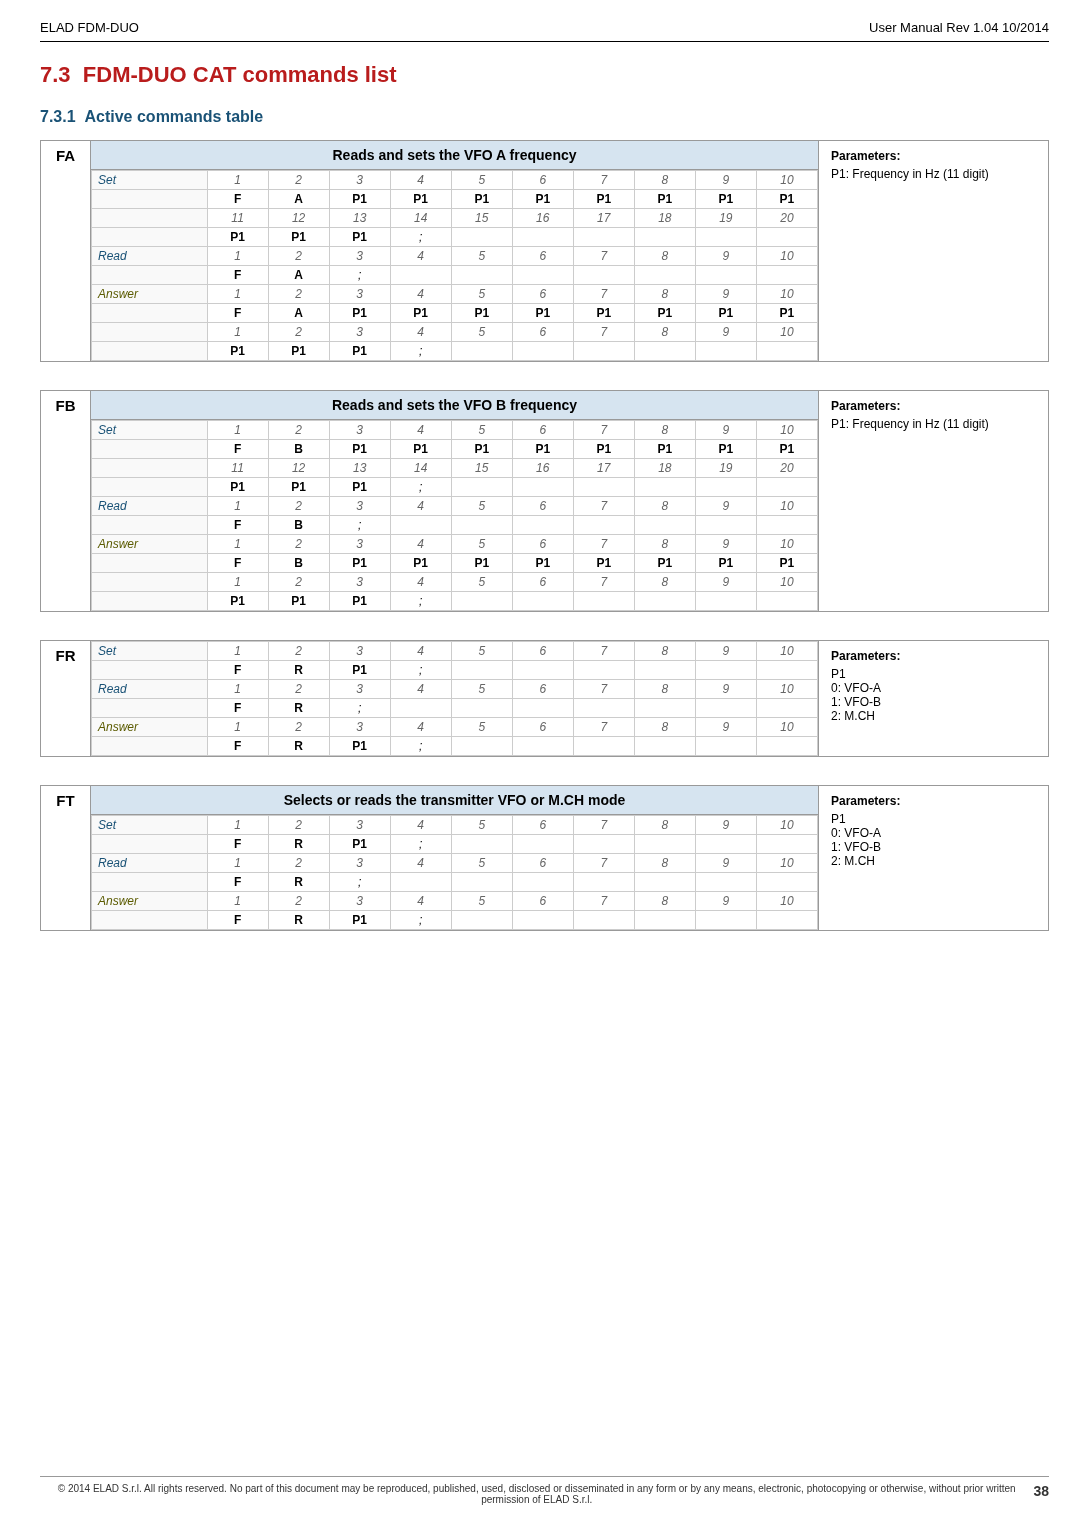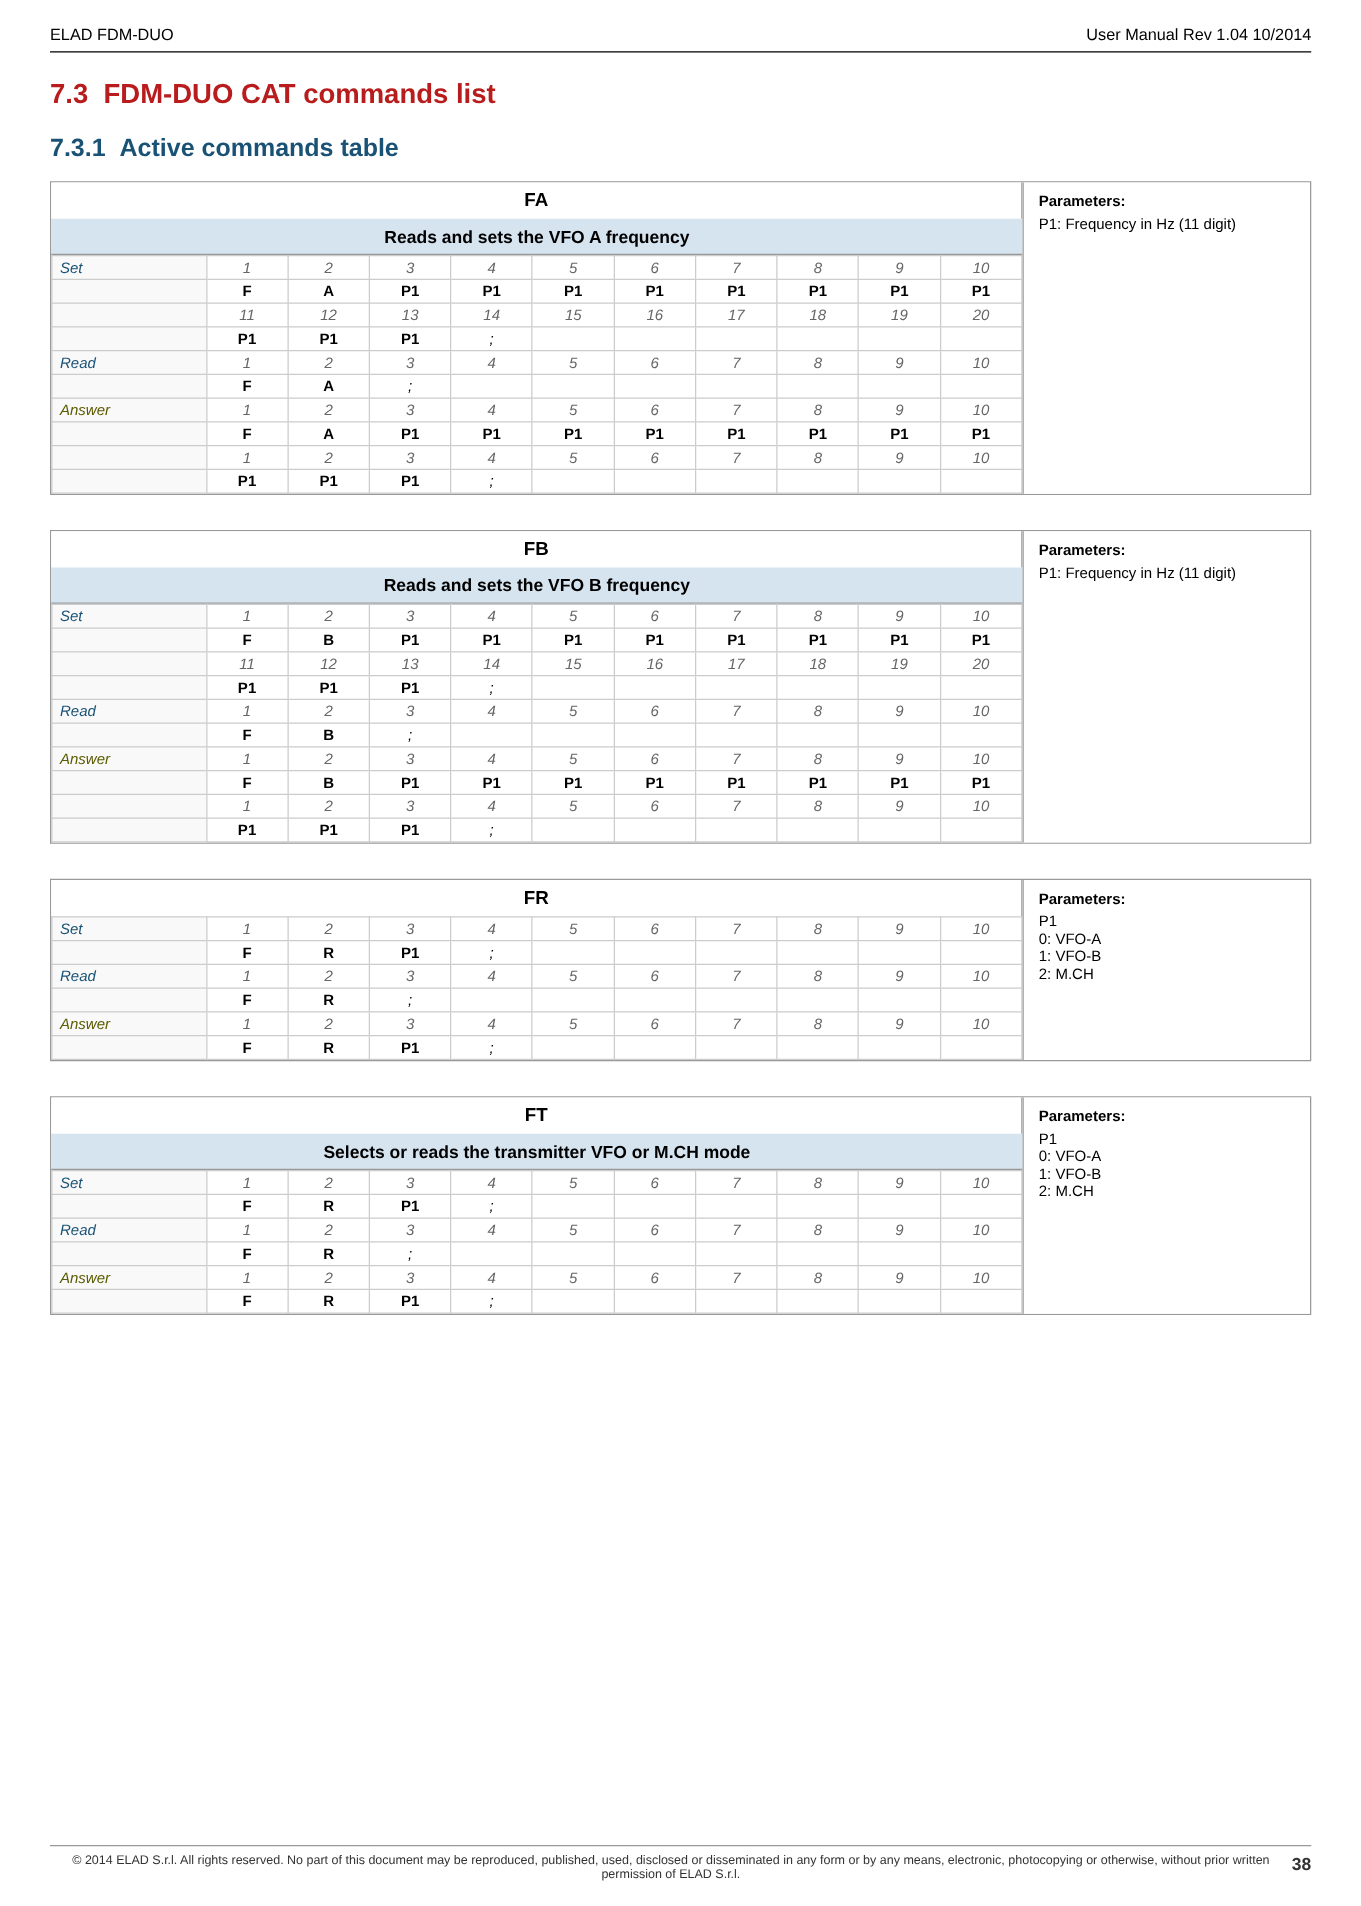--- a/index.html
+++ b/index.html
@@ -22,34 +22,34 @@
     }
 
     .section-title {
       color: #b91c1c;
       font-size: 22px;
       font-weight: bold;
       margin-bottom: 20px;
     }
     .subsection-title {
       color: #1a5276;
-      font-size: 20px;
+      font-size: 16px;
       font-weight: bold;
       margin-bottom: 14px;
     }
 
     .command-block {
       display: flex;
       margin-bottom: 28px;
       border: 1px solid #999;
     }
 
     .cmd-left {
       display: flex;
-      flex-direction: column;
+      flex-direction: row;
       flex: 1;
     }
 
     .cmd-label {
       background: #fff;
       border-right: 1px solid #999;
       padding: 6px 10px;
       font-weight: bold;
       font-size: 15px;
       min-width: 50px;

